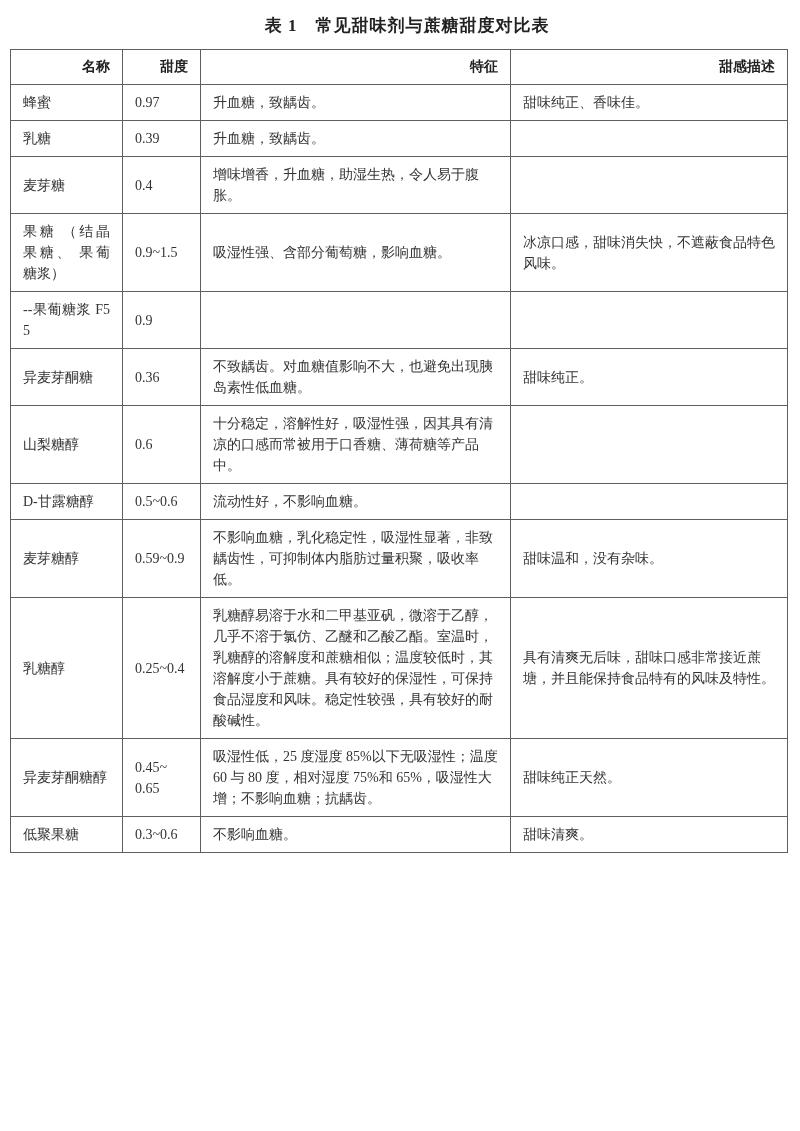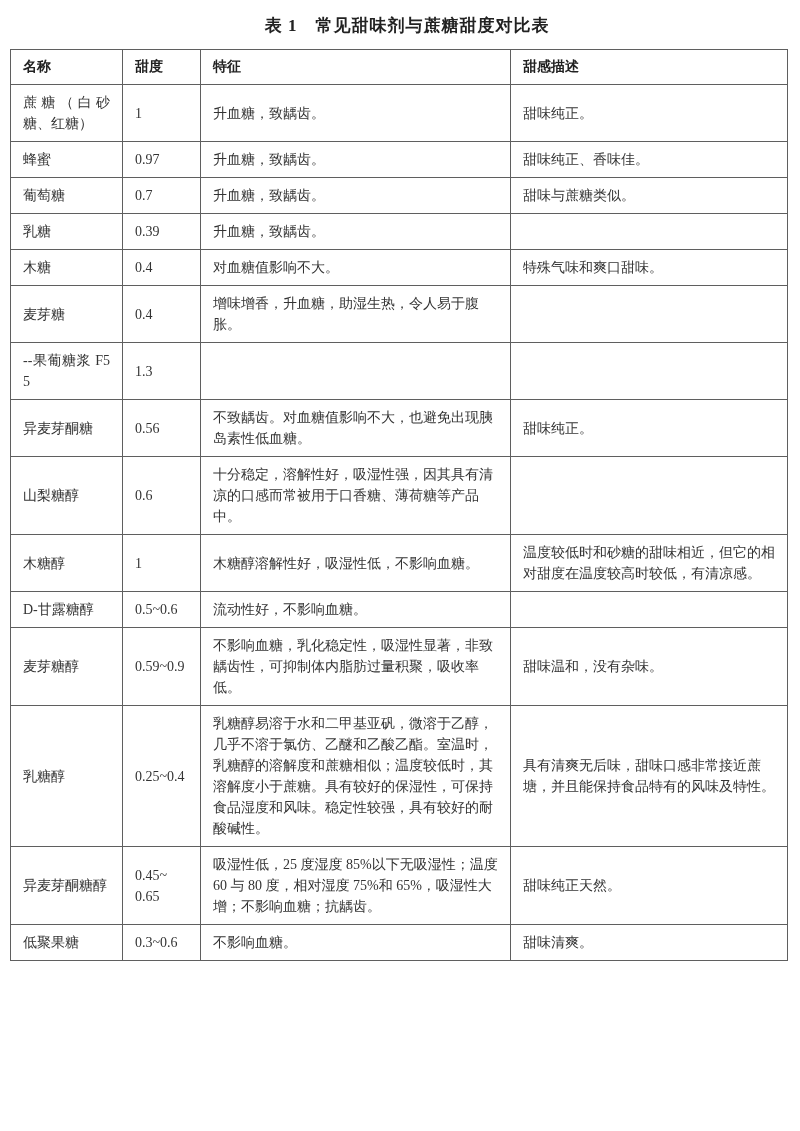--- a/index.html
+++ b/index.html
@@ -44,20 +44,21 @@
     line-height: 21px;
     vertical-align: middle;
     text-align: left;
     word-break: break-all;
     box-sizing: border-box;
   }
   .sweet-table th {
     font-weight: bold;
     color: #222222;
     padding-top: 6px;
+    text-align: right;
   }
   .sweet-table td.c-name { text-align: justify; }
   .sweet-table td.c-sweet { white-space: pre-line; }
 </style>
 </head>
 <body>
 
 <div class="page">
 
   <div class="doc-title">表 1　常见甜味剂与蔗糖甜度对比表</div>
@@ -72,78 +73,60 @@
     <thead>
       <tr>
         <th>名称</th>
         <th>甜度</th>
         <th>特征</th>
         <th>甜感描述</th>
       </tr>
     </thead>
     <tbody>
         <tr>
-    <td class="c-name">蔗糖（白砂糖、红糖）</td>
-    <td class="c-sweet">1</td>
-    <td class="c-feat">升血糖，致龋齿。</td>
-    <td class="c-taste">甜味纯正。</td>
-  </tr>
-        <tr>
     <td class="c-name">蜂蜜</td>
     <td class="c-sweet">0.97</td>
     <td class="c-feat">升血糖，致龋齿。</td>
     <td class="c-taste">甜味纯正、香味佳。</td>
-  </tr>
-        <tr>
-    <td class="c-name">葡萄糖</td>
-    <td class="c-sweet">0.7</td>
-    <td class="c-feat">升血糖，致龋齿。</td>
-    <td class="c-taste">甜味与蔗糖类似。</td>
   </tr>
         <tr>
     <td class="c-name">乳糖</td>
     <td class="c-sweet">0.39</td>
     <td class="c-feat">升血糖，致龋齿。</td>
     <td class="c-taste"></td>
   </tr>
         <tr>
-    <td class="c-name">木糖</td>
-    <td class="c-sweet">0.4</td>
-    <td class="c-feat">对血糖值影响不大。</td>
-    <td class="c-taste">特殊气味和爽口甜味。</td>
-  </tr>
-        <tr>
     <td class="c-name">麦芽糖</td>
     <td class="c-sweet">0.4</td>
     <td class="c-feat">增味增香，升血糖，助湿生热，令人易于腹胀。</td>
     <td class="c-taste"></td>
   </tr>
         <tr>
+    <td class="c-name">果糖 （结晶果糖、 果葡糖浆）</td>
+    <td class="c-sweet">0.9~1.5</td>
+    <td class="c-feat">吸湿性强、含部分葡萄糖，影响血糖。</td>
+    <td class="c-taste">冰凉口感，甜味消失快，不遮蔽食品特色风味。</td>
+  </tr>
+        <tr>
     <td class="c-name">--果葡糖浆 F55</td>
-    <td class="c-sweet">1.3</td>
+    <td class="c-sweet">0.9</td>
     <td class="c-feat"></td>
     <td class="c-taste"></td>
   </tr>
         <tr>
     <td class="c-name">异麦芽酮糖</td>
-    <td class="c-sweet">0.56</td>
+    <td class="c-sweet">0.36</td>
     <td class="c-feat">不致龋齿。对血糖值影响不大，也避免出现胰岛素性低血糖。</td>
     <td class="c-taste">甜味纯正。</td>
   </tr>
         <tr>
     <td class="c-name">山梨糖醇</td>
     <td class="c-sweet">0.6</td>
     <td class="c-feat">十分稳定，溶解性好，吸湿性强，因其具有清凉的口感而常被用于口香糖、薄荷糖等产品中。</td>
     <td class="c-taste"></td>
-  </tr>
-        <tr>
-    <td class="c-name">木糖醇</td>
-    <td class="c-sweet">1</td>
-    <td class="c-feat">木糖醇溶解性好，吸湿性低，不影响血糖。</td>
-    <td class="c-taste">温度较低时和砂糖的甜味相近，但它的相对甜度在温度较高时较低，有清凉感。</td>
   </tr>
         <tr>
     <td class="c-name">D-甘露糖醇</td>
     <td class="c-sweet">0.5~0.6</td>
     <td class="c-feat">流动性好，不影响血糖。</td>
     <td class="c-taste"></td>
   </tr>
         <tr>
     <td class="c-name">麦芽糖醇</td>
     <td class="c-sweet">0.59~0.9</td>

